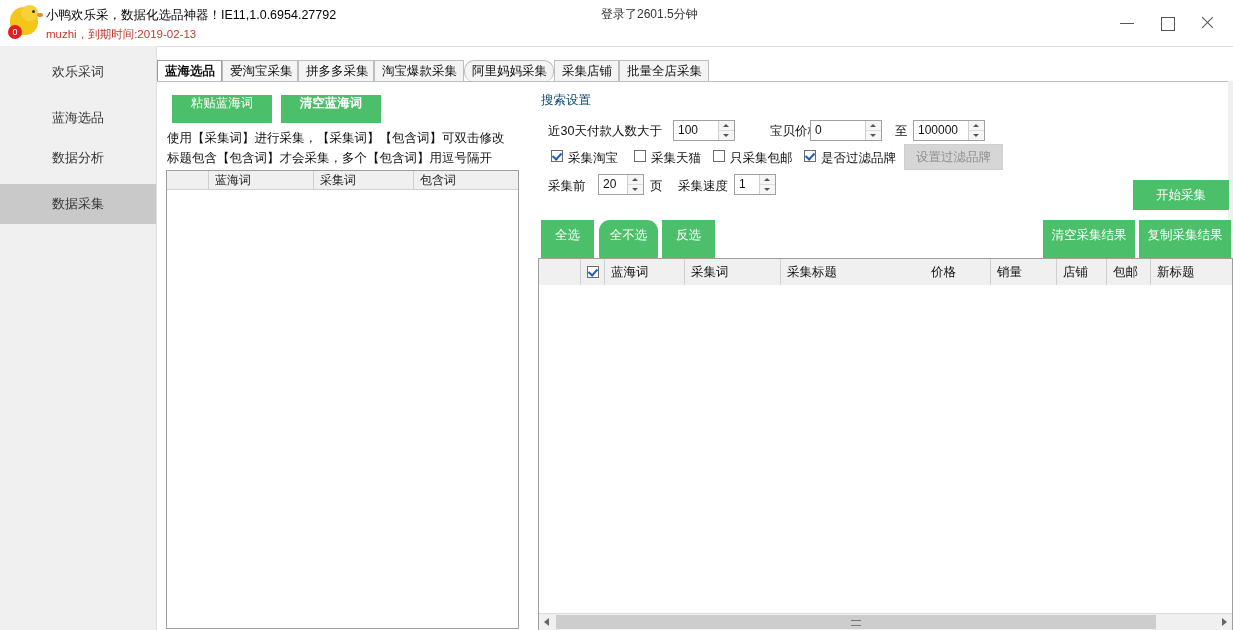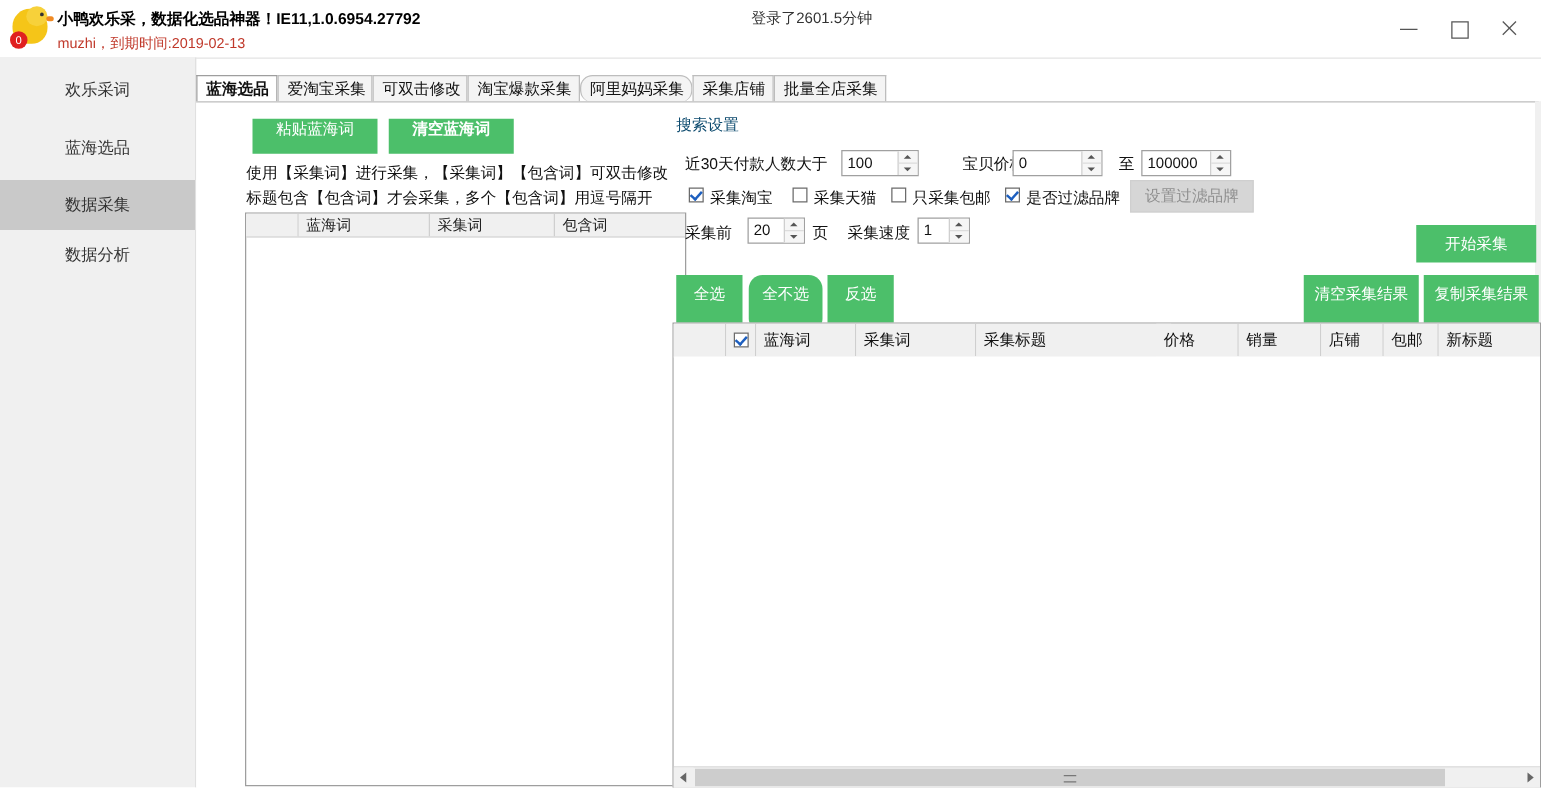--- a/index.html
+++ b/index.html
@@ -73,21 +73,21 @@
     color: #fff;
     font-size: 9px;
     line-height: 14px;
     text-align: center;
     font-family: "Liberation Sans", sans-serif;
   }
   .title-main {
     position: absolute;
     left: 46px; top: 7px;
     font-size: 12.5px;
-    font-weight: bold;
+    font-weight: normal;
     color: #000;
     white-space: nowrap;
   }
   .title-sub {
     position: absolute;
     left: 46px; top: 27px;
     font-size: 11.5px;
     color: #c0392b;
     white-space: nowrap;
   }
@@ -191,21 +191,20 @@
     border-top: 1px solid #bdbdbd;
     background: #ffffff;
   }
 
   
   .left-panel {
     position: absolute;
     left: 164px; top: 88px;
     width: 357px;
     height: 543px;
-    margin-left: 30px;
   }
   .btn-green {
     background: #4cbf6a;
     color: #ffffff;
     border: none;
     font-size: 12.5px;
     font-family: "Liberation Sans", sans-serif;
     cursor: default;
     text-align: center;
   }
@@ -500,37 +499,37 @@
     </div>
   </div>
 
   <div class="sidebar">
     <div class="side-item" style="margin-top:6px;">
       <span>欢乐采词</span>
     </div>
     <div class="side-item" style="margin-top:6px;">
       <span>蓝海选品</span>
     </div>
+    <div class="side-item" style="margin-top:0px;">
+      <span>数据分析</span>
+    </div>
     <div class="side-item active" style="margin-top:6px;">
       <span>数据采集</span>
-    </div>
-    <div class="side-item" style="margin-top:0px;">
-      <span>数据分析</span>
     </div>
   </div>
 
   <div class="tabstrip">
     <div class="tab active" style="left:0px; width:65px;">
       <span>蓝海选品</span>
     </div>
     <div class="tab" style="left:65px; width:76px;">
       <span>爱淘宝采集</span>
     </div>
     <div class="tab" style="left:141px; width:76px;">
-      <span>可双击修改</span>
+      <span>拼多多采集</span>
     </div>
     <div class="tab" style="left:217px; width:90px;">
       <span>淘宝爆款采集</span>
     </div>
     <div class="tab" style="left:307px; width:90px;border-radius:10px;">
       <span>阿里妈妈采集</span>
     </div>
     <div class="tab" style="left:397px; width:65px;">
       <span>采集店铺</span>
     </div>

